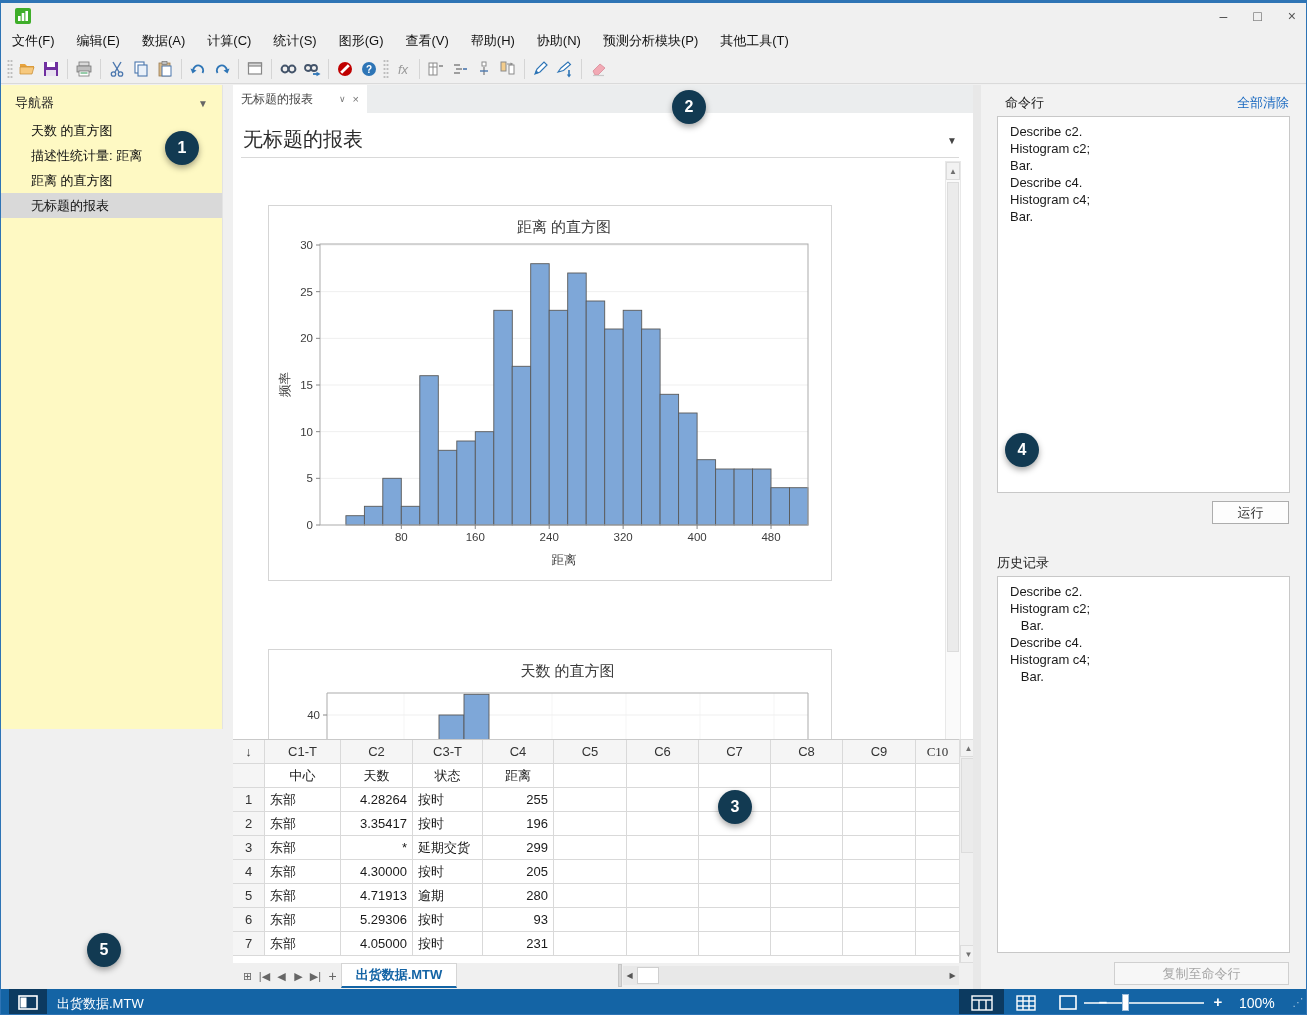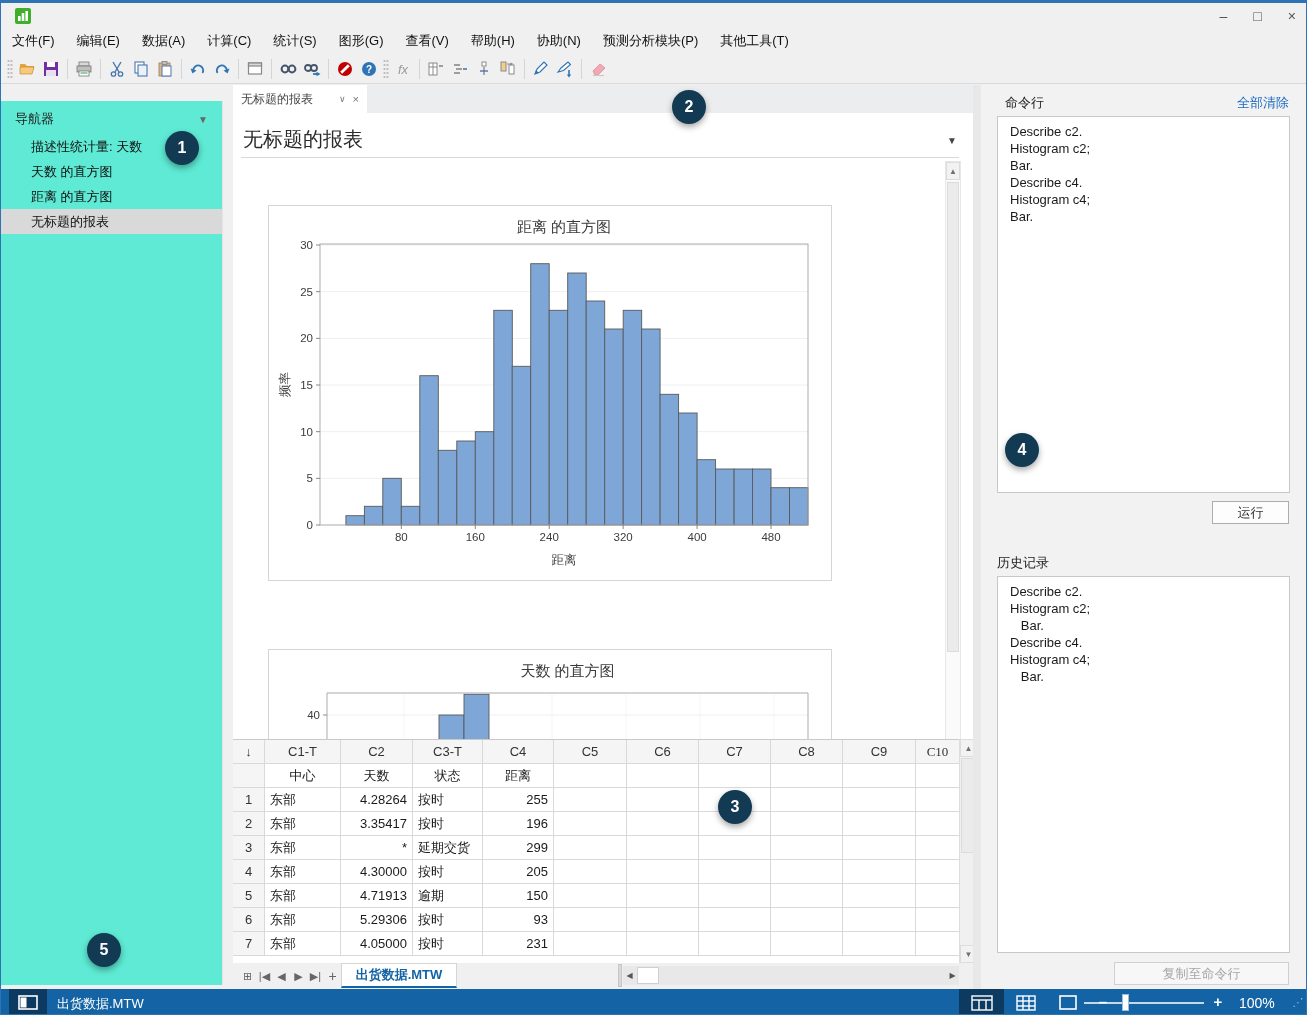--- a/index.html
+++ b/index.html
@@ -25,21 +25,21 @@
   .menu-item { font-size:13px; color:#111; padding:4px 11px; }
 
   
   .toolbar { left:0; top:53px; width:100%; height:30px; background:#F0F0F0; display:flex; align-items:center; padding-left:4px; border-bottom:1px solid #DADADA; }
   .tb-grip { width:6px; height:20px; margin:0 2px; background-image:radial-gradient(circle,#BDBDBD 1px,transparent 1.2px); background-size:3px 4px; }
   .tb-sep { width:1px; height:20px; background:#D5D5D5; margin:0 4px; }
   .tb-btn { width:24px; height:24px; display:flex; align-items:center; justify-content:center; }
   .tb-btn svg { width:18px; height:18px; }
 
   
-  .sidebar { left:0; top:84px; width:222px; height:884px; background:#5eead4; border-right:1px solid #E3E3E3;margin-top:16px; }
+  .sidebar { left:0; top:84px; width:222px; height:644px; background:#fef9c3; border-right:1px solid #E3E3E3; }
   .nav-header { display:flex; align-items:center; justify-content:space-between; padding:9px 14px 6px 14px; font-size:13px; color:#222; }
   .nav-caret { color:#666; font-size:10px; }
   .nav-item { height:25px; line-height:25px; padding-left:30px; font-size:13px; color:#111; white-space:nowrap; }
   .nav-item.selected { background:#D9D9D9; }
 
   
   .tabstrip { left:232px; top:84px; width:744px; height:28px; background:#EBEDEE; }
   .rep-tab { position:absolute; left:0; top:0; height:28px; width:134px; background:#FFFFFF; display:flex; align-items:center; padding:0 8px; font-size:12px; color:#444; }
   .rep-tab .lbl { flex:1; white-space:nowrap; }
   .rep-tab .chev { color:#777; font-size:9px; margin:0 7px 0 2px; }
@@ -289,22 +289,22 @@
       </svg>
     </div>
   </div>
 
 <div class="abs sidebar">
   <div class="nav-header">
     <span>导航器</span>
     <span class="nav-caret">▼</span>
   </div>
   <div id="navlist">
-      <div class="nav-item">描述性统计量: 天数</div>
       <div class="nav-item">天数 的直方图</div>
+      <div class="nav-item">描述性统计量: 距离</div>
       <div class="nav-item">距离 的直方图</div>
       <div class="nav-item selected">无标题的报表</div>
     </div>
 </div>
 
 <div class="abs tabstrip">
   <div class="rep-tab">
     <span class="lbl">无标题的报表</span>
     <span class="chev">∨</span>
     <span class="cls">×</span>
@@ -480,21 +480,21 @@
         <div class="gcell" style="width: 72px;"></div>
         <div class="gcell" style="width: 72px;"></div>
         <div class="gcell" style="width: 73px;"></div>
         <div class="gcell" style="width: 44px;"></div>
       </div>
       <div class="grid-row">
         <div class="gcell rownum" style="width: 32px;">5</div>
         <div class="gcell" style="width: 76px;">东部</div>
         <div class="gcell num" style="width: 72px;">4.71913</div>
         <div class="gcell" style="width: 70px;">逾期</div>
-        <div class="gcell num" style="width: 71px;">150</div>
+        <div class="gcell num" style="width: 71px;">280</div>
         <div class="gcell" style="width: 73px;"></div>
         <div class="gcell" style="width: 72px;"></div>
         <div class="gcell" style="width: 72px;"></div>
         <div class="gcell" style="width: 72px;"></div>
         <div class="gcell" style="width: 73px;"></div>
         <div class="gcell" style="width: 44px;"></div>
       </div>
       <div class="grid-row">
         <div class="gcell rownum" style="width: 32px;">6</div>
         <div class="gcell" style="width: 76px;">东部</div>

